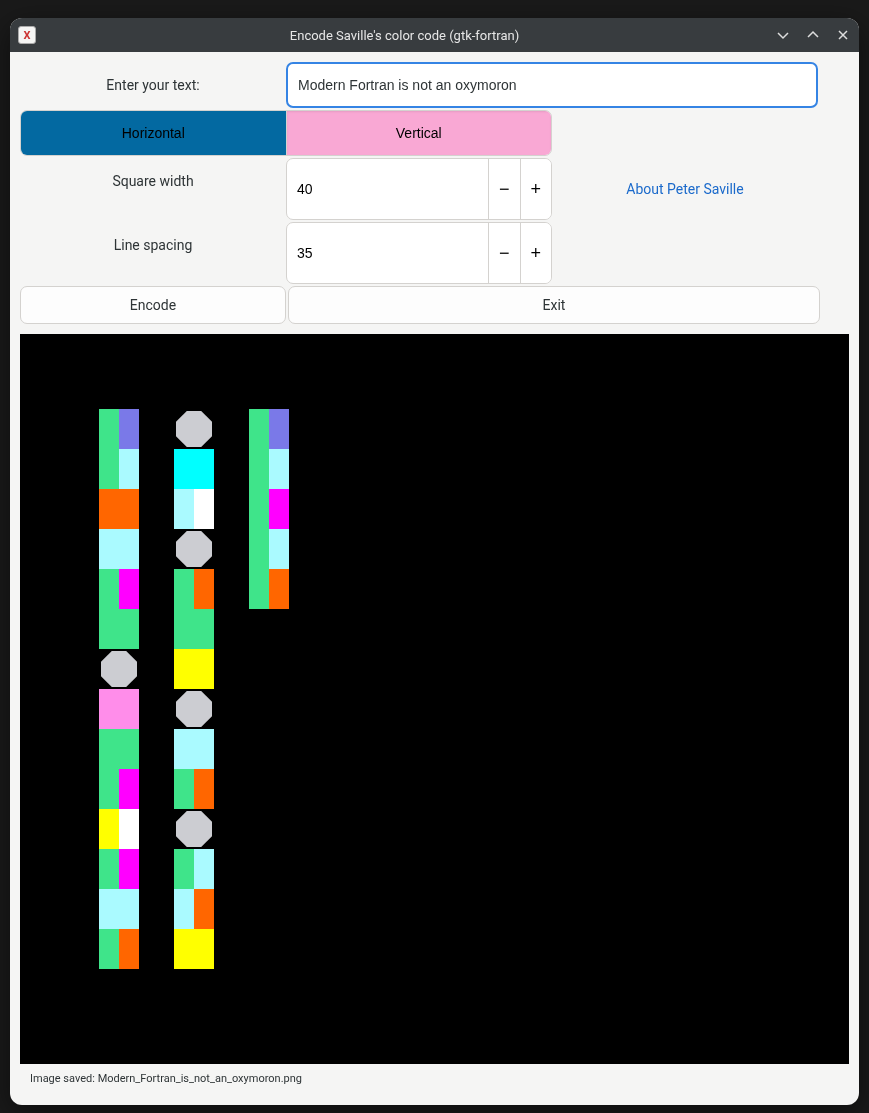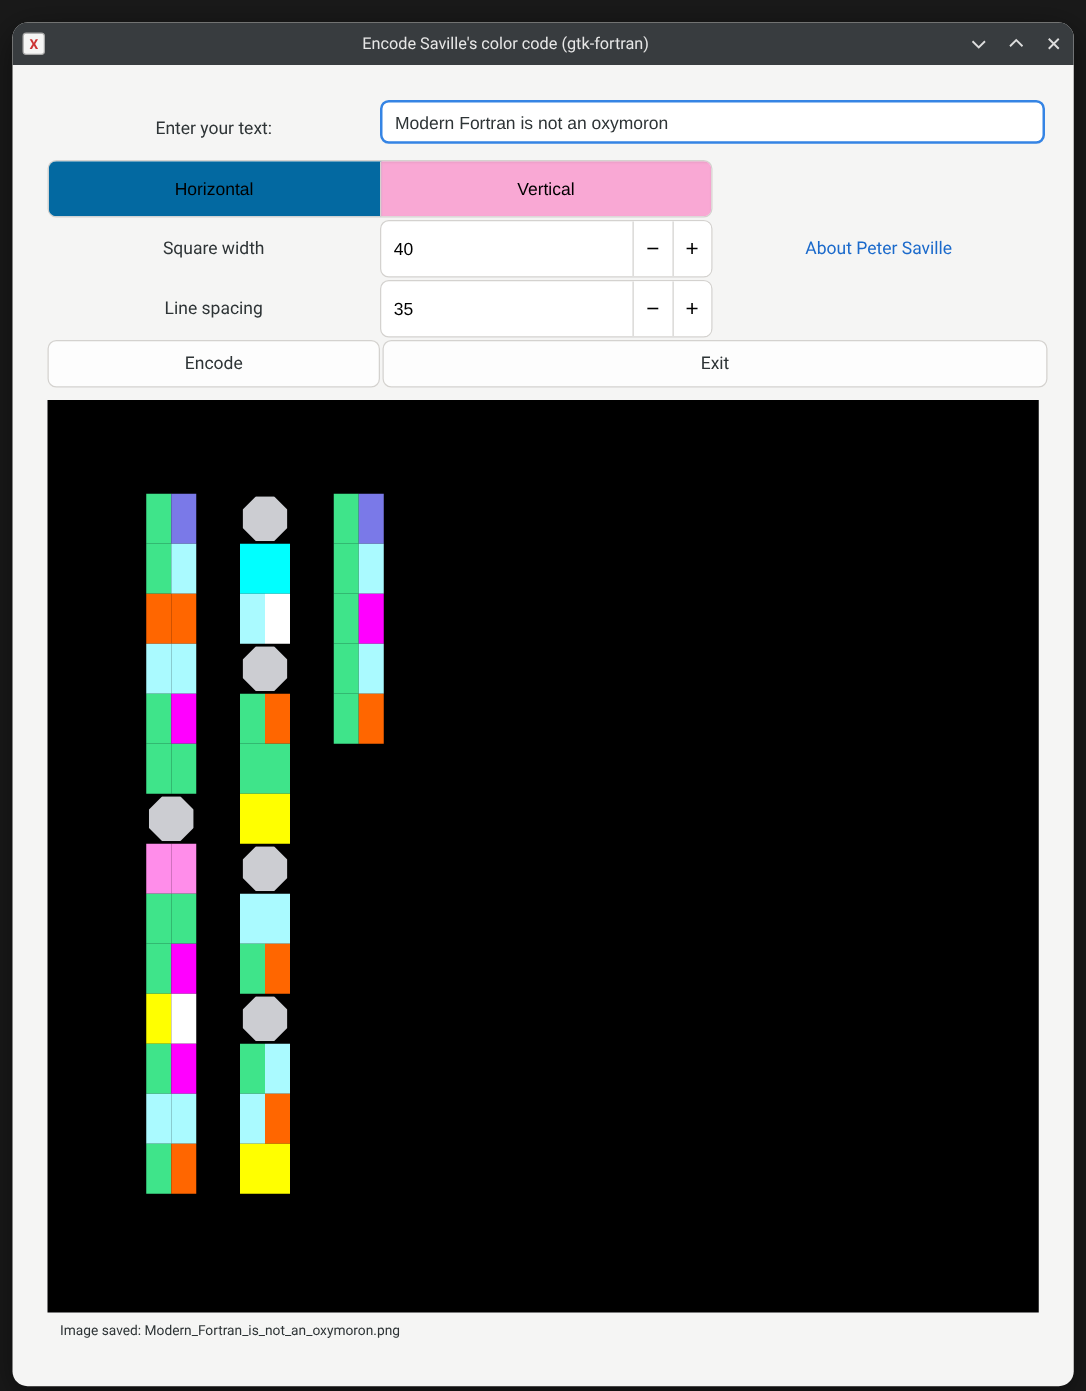--- a/index.html
+++ b/index.html
@@ -49,21 +49,21 @@
     margin-left: 8px;
   }
   .titlebar .win-btn {
     width: 16px; height: 16px;
     display: flex; align-items: center; justify-content: center;
     cursor: pointer;
   }
   .titlebar .win-btn svg { display: block; }
 
   .content {
-    padding: 28px;
+    padding: 10px;
   }
 
   .row {
     display: grid;
     grid-template-columns: 266px 266px 266px;
     gap: 0;
     margin-bottom: 2px;
   }
   .row3 {
     display: grid;
@@ -76,21 +76,21 @@
     display: flex;
     align-items: center;
     justify-content: center;
     height: 46px;
     color: #2e3436;
     font-size: 14px;
   }
 
   .text-entry {
     grid-column: 2 / span 2;
-    height: 35px;
+    height: 46px;
     border: 2px solid #3584e4;
     border-radius: 7px;
     background: #fff;
     padding: 0 10px;
     font-size: 14px;
     color: #2e3436;
     outline: none;
   }
 
   .toggle-group {
@@ -110,21 +110,21 @@
     border: none;
   }
   .toggle-btn:first-child { border-right: 1px solid #d4d2cf; }
   .toggle-btn.active {
     background: #f9a8d4;
     box-shadow: inset 0 1px 2px rgba(0,0,0,0.08);
   }
 
   .spin {
     display: flex;
-    height: 46px;
+    height: 62px;
     border: 1px solid #d4d2cf;
     border-radius: 7px;
     overflow: hidden;
     background: #fff;
   }
   .spin input {
     flex: 1;
     border: none;
     padding: 0 10px;
     font-size: 14px;

